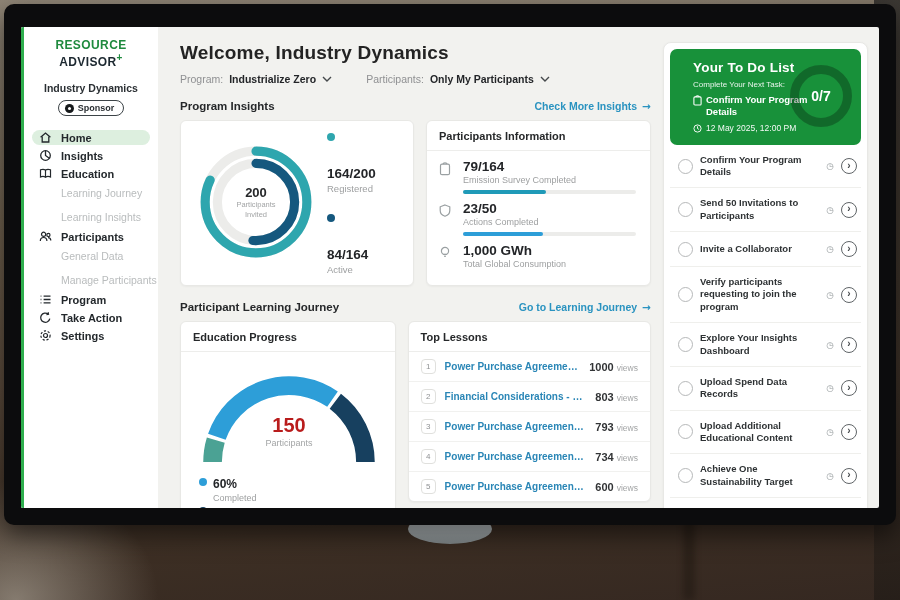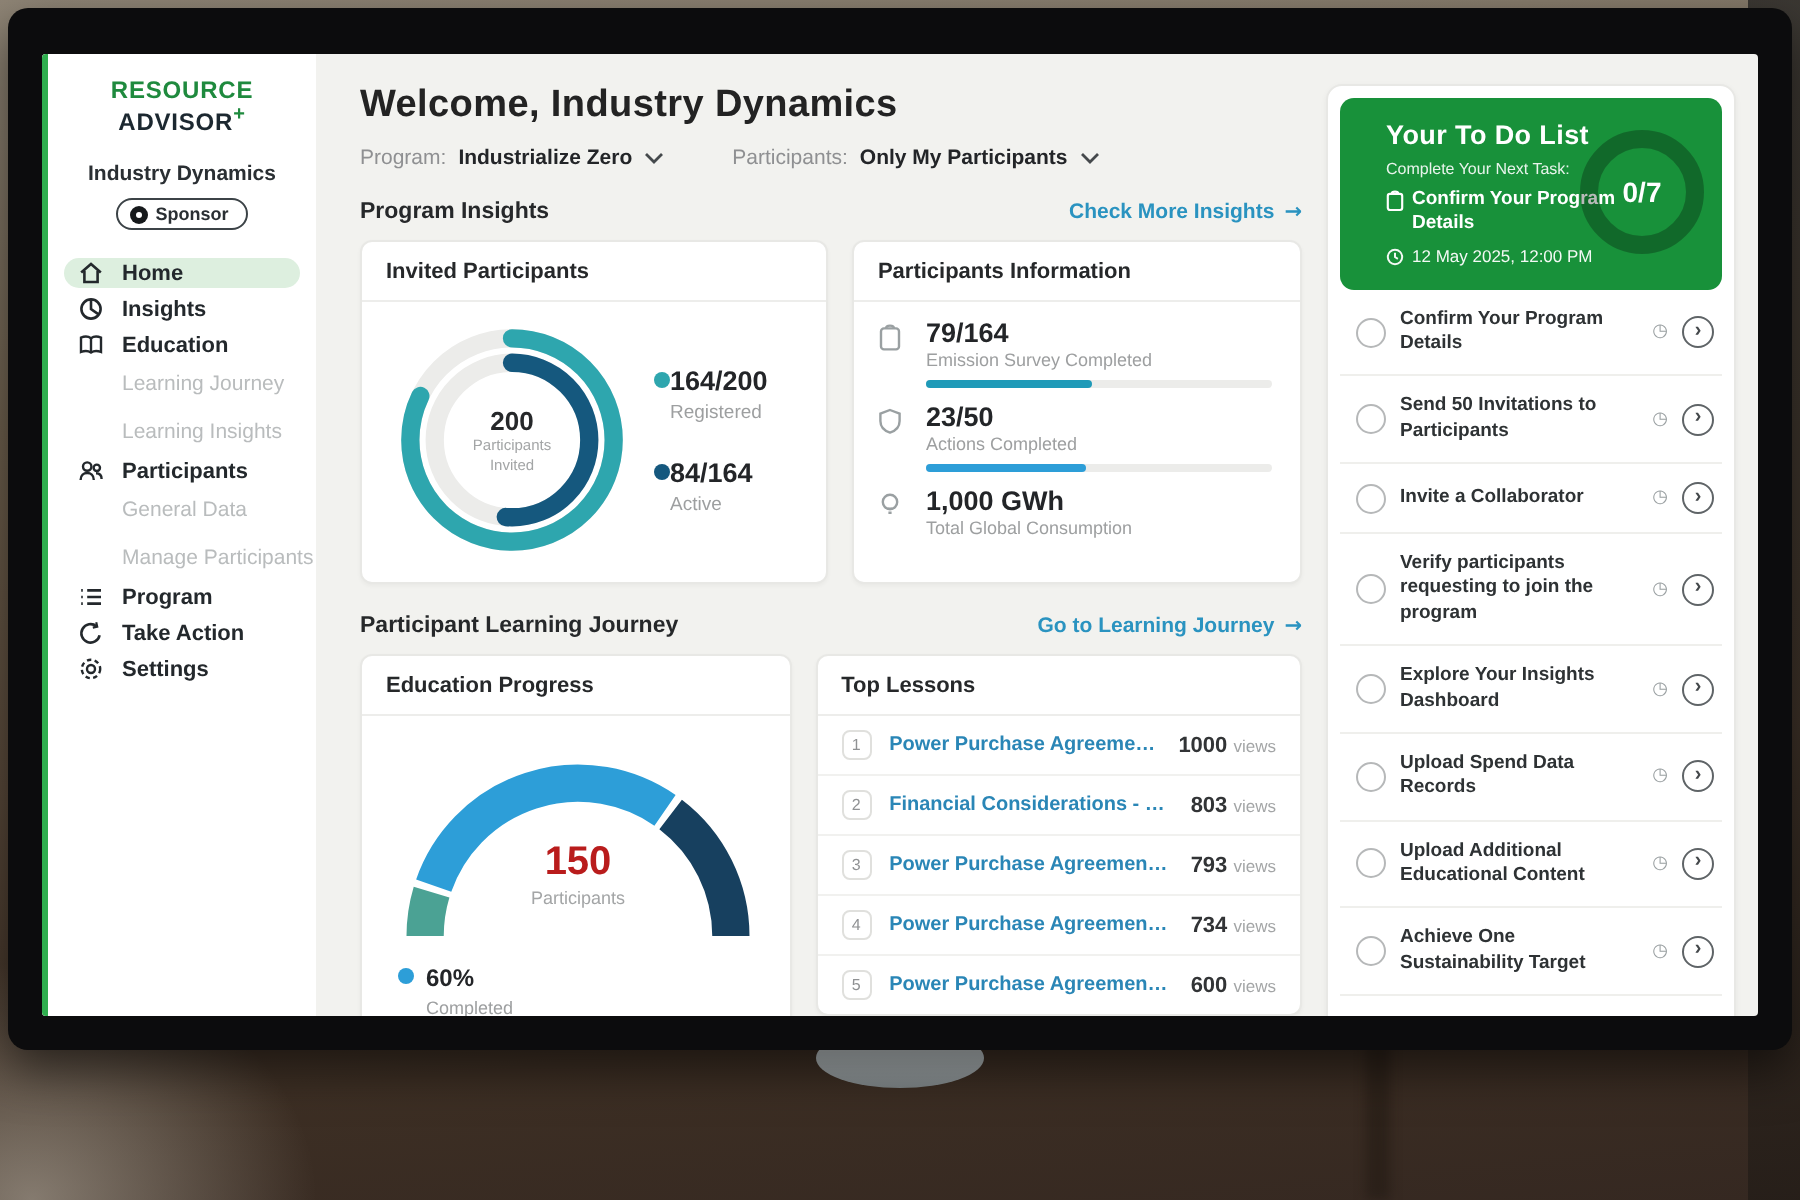--- a/index.html
+++ b/index.html
@@ -53,21 +53,21 @@
   .section-link { font-size:10.5px; font-weight:bold; color:#2a93c0; cursor:pointer; display:flex; gap:5px; align-items:center; }
   .cards-row { display:flex; gap:12px; margin-top:8px; }
   .card { background:#fff; border:1px solid #e8e8e5; border-radius:6px; box-shadow:0 1px 2px rgba(0,0,0,.04); overflow:hidden; }
   .card-title { padding:9px 12px 8px; font-size:11px; font-weight:bold; color:#26282a; border-bottom:1px solid #ededeb; }
 
   
   .card-invited { flex:1.04; }
   .invited-body { display:flex; align-items:center; padding:8px 10px 10px 14px; gap:10px; }
   .donut-wrap { width:122px; height:122px; flex-shrink:0; }
   .legend-v { display:flex; flex-direction:column; gap:16px; }
-  .leg-item { display:flex; gap:0; }
+  .leg-item { display:flex; gap:23px;flex-direction:column; }
   .leg-dot { width:8px; height:8px; border-radius:50%; margin-top:4px; flex-shrink:0; }
   .leg-val { font-size:13.5px; font-weight:bold; color:#232528; }
   .leg-lab { font-size:9.5px; color:#9d9fa0; margin-top:1px; }
 
   
   .card-info { flex:1; }
   .info-body { padding:8px 14px 6px 12px; }
   .stat { display:flex; gap:9px; margin-bottom:7px; }
   .stat-icon { width:15px; padding-top:3px; color:#9aa0a2; flex-shrink:0; }
   .stat-main { flex:1; min-width:0; }
@@ -238,21 +238,20 @@
       <div class="section-row">
         <div class="section-title">Program Insights</div>
         <div class="section-link">
           <span>Check More Insights</span>
               <span class="icon-arrow">→</span>
         </div>
       </div>
 
       <div class="cards-row">
         <div class="card card-invited">
-          <div class="card-title">Invited Participants</div>
           <div class="invited-body">
             <div class="donut-wrap" style="position:relative;">
               <svg id="donut" width="122" height="122" viewBox="0 0 120 120">
                     <circle cx="60" cy="60" r="50" fill="none" stroke="#ececea" stroke-width="9"></circle>
                     <circle cx="60" cy="60" r="50" fill="none" stroke="#2ea6ae" stroke-width="9" stroke-dasharray="257.610597594363 314.1592653589793" transform="rotate(-90 60 60)" stroke-linecap="round"></circle>
                     <circle cx="60" cy="60" r="38" fill="none" stroke="#ececea" stroke-width="9"></circle>
                     <circle cx="60" cy="60" r="38" fill="none" stroke="#15587e" stroke-width="9" stroke-dasharray="122.29224085681243 238.76104167282426" transform="rotate(-90 60 60)" stroke-linecap="round"></circle>
                   </svg>
               <div style="position:absolute; inset:0; display:flex; flex-direction:column; align-items:center; justify-content:center; text-align:center;">
                 <div style="font-size:13px; font-weight:bold; color:#26282a;">200</div>

